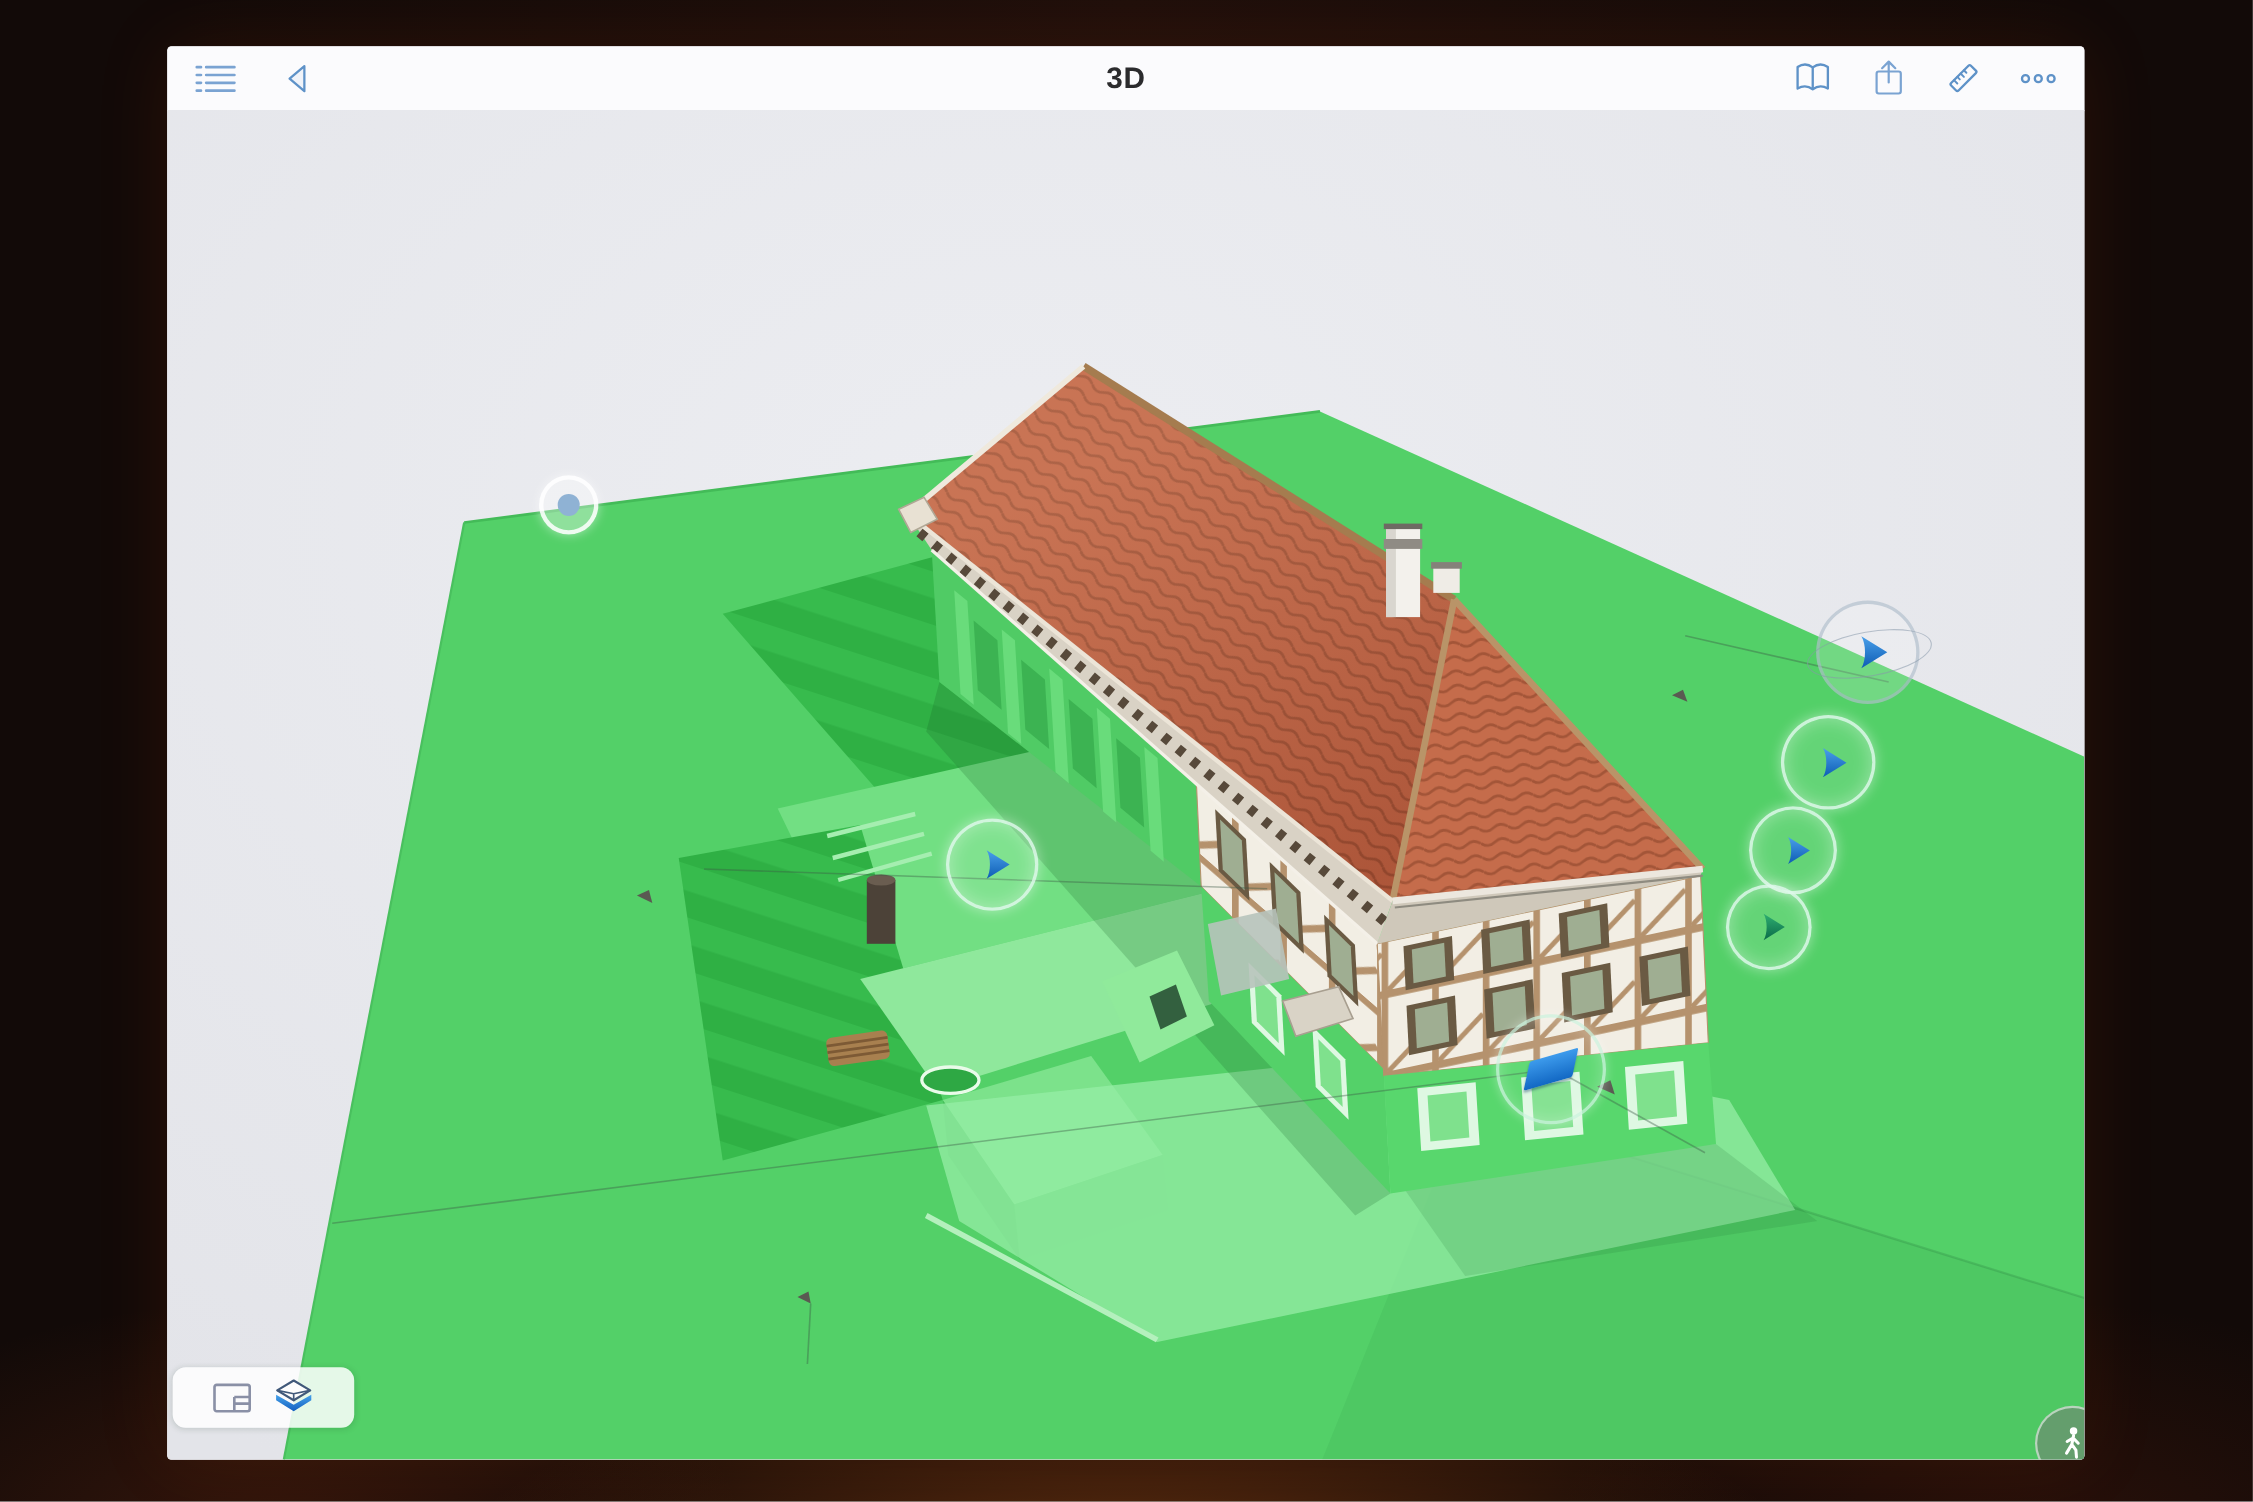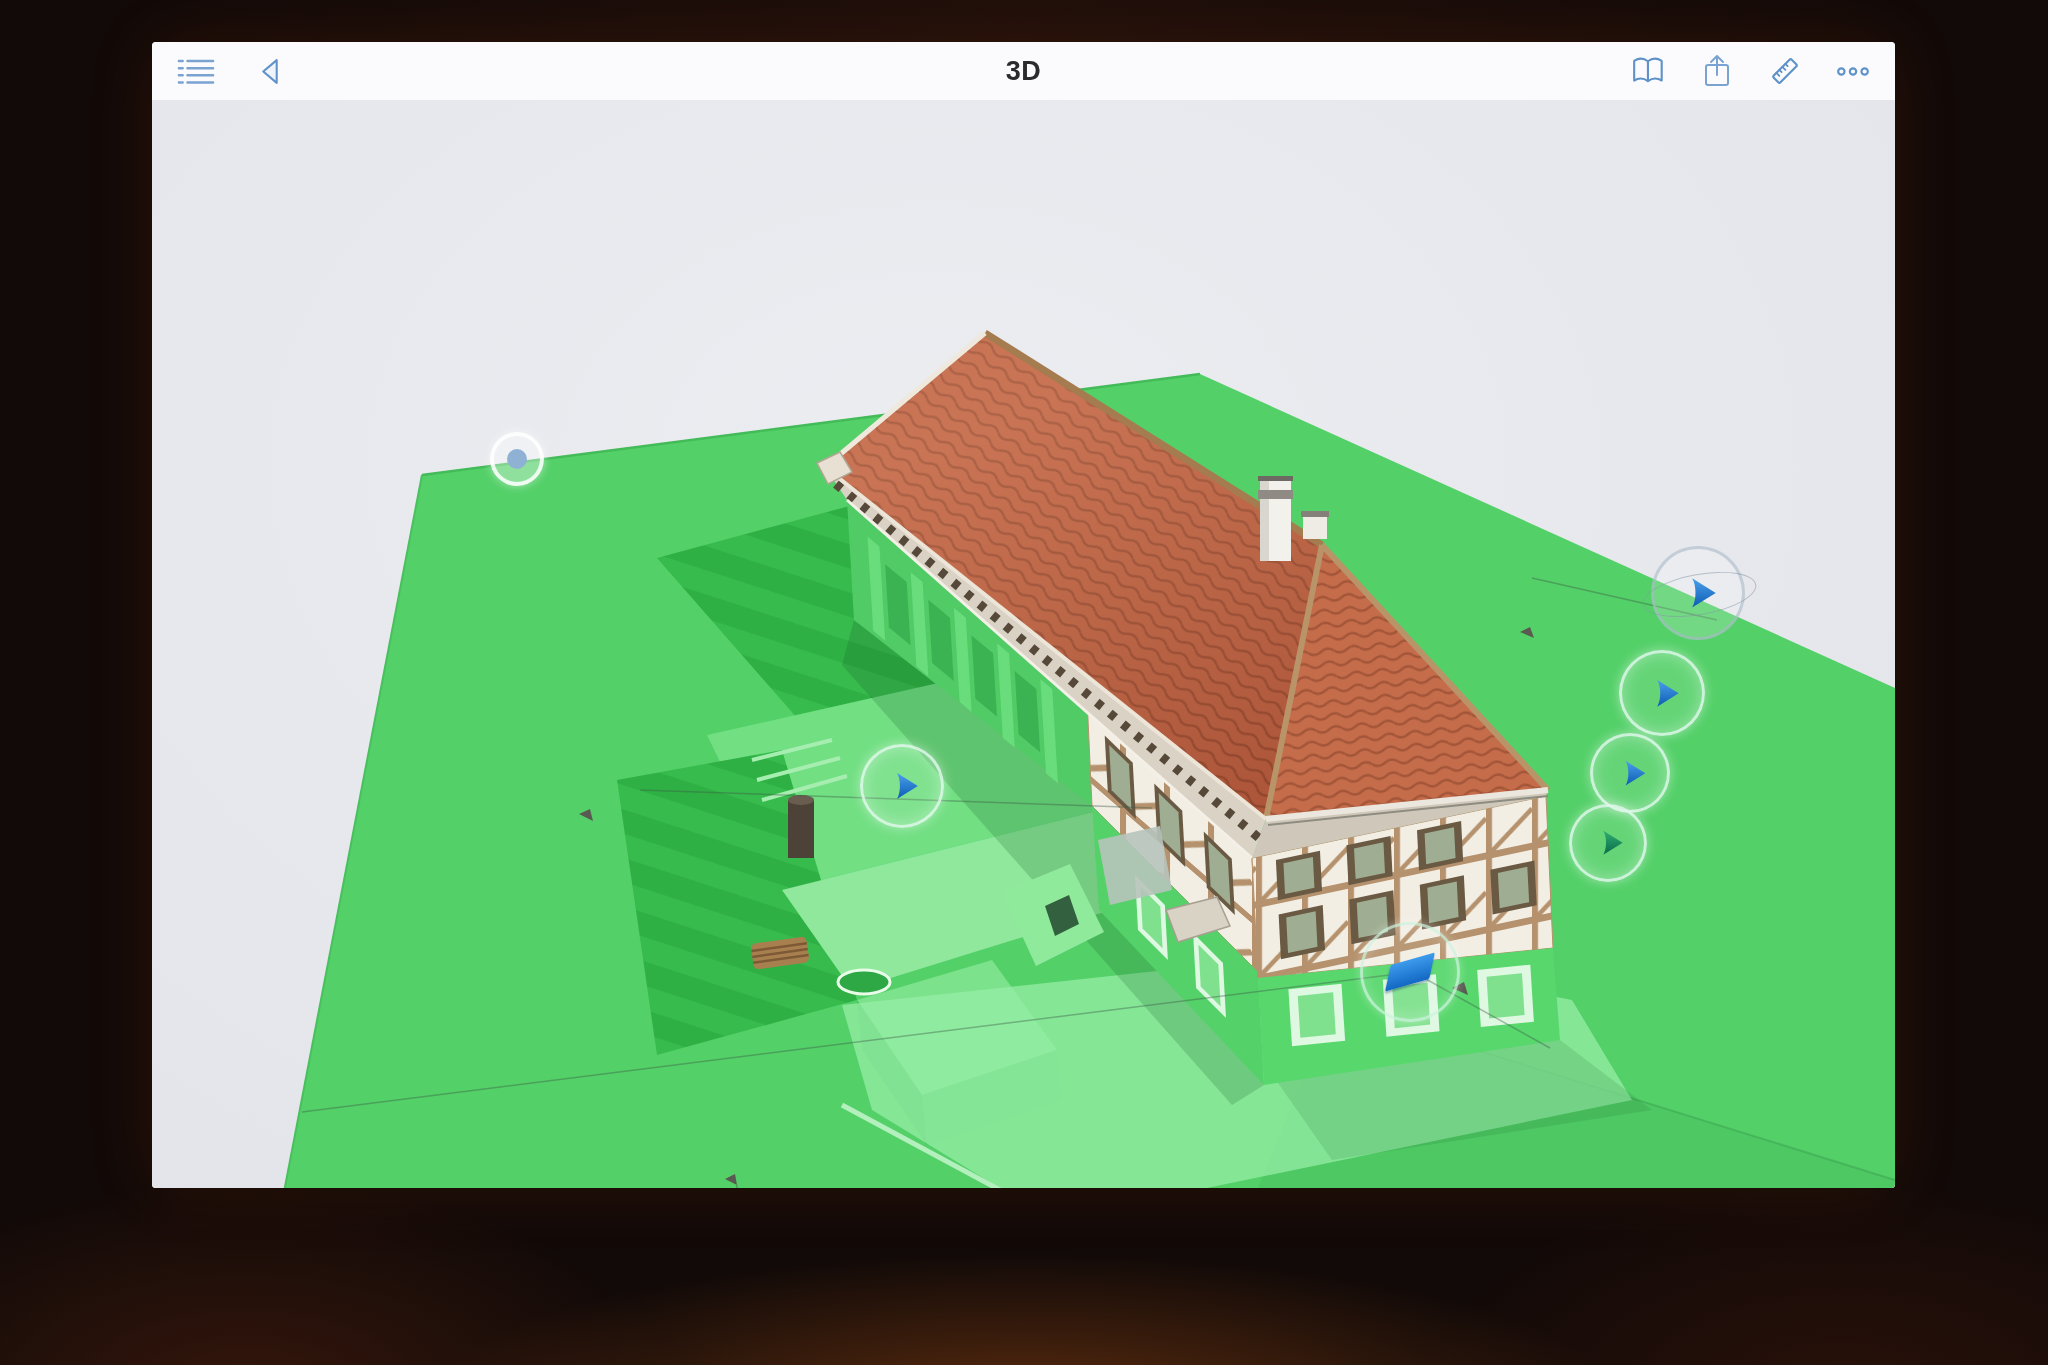--- a/index.html
+++ b/index.html
@@ -7,21 +7,21 @@
     width:2048px;height:1365px;position:relative;overflow:hidden;
     font-family:"Liberation Sans", sans-serif;
     background:
       radial-gradient(42% 16% at 50% 103%, rgba(255,120,30,.30), rgba(255,120,30,0) 70%),
       radial-gradient(30% 22% at 12% 102%, rgba(190,70,25,.20), rgba(190,70,25,0) 70%),
       radial-gradient(30% 22% at 90% 102%, rgba(160,50,18,.16), rgba(160,50,18,0) 70%),
       radial-gradient(60% 50% at 50% 0%, rgba(70,30,20,.25), rgba(70,30,20,0) 70%),
       #120a08;
   }
   .app-window{
-    position:absolute;left:152px;top:42px;width:1743px;height:1146px;
+    position:absolute;left:152px;top:42px;width:1743px;height:1285px;
     border-radius:4px;overflow:hidden;background:#e8e9ed;
     box-shadow:0 0 70px rgba(255,90,20,.10);
   }
   
   .toolbar{
     position:absolute;left:0;top:0;right:0;height:58px;
     background:#fbfbfd;border-bottom:1px solid #d4d4d9;
     display:flex;align-items:center;
   }
   .tb-group{display:flex;align-items:center;gap:34px;}

